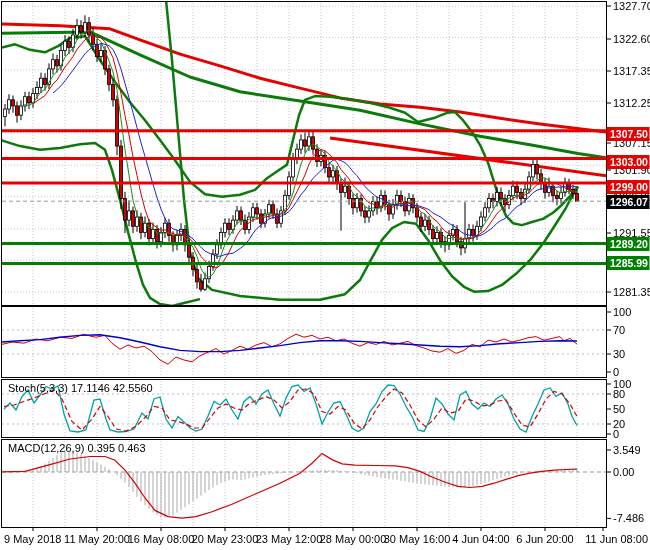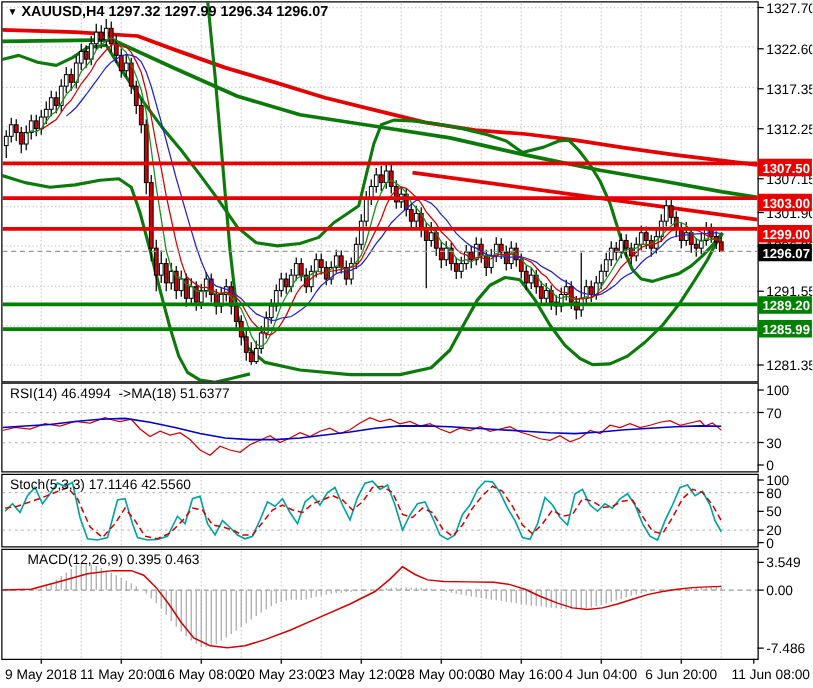--- a/index.html
+++ b/index.html
@@ -5,21 +5,21 @@
   html,body{margin:0;padding:0;background:#fff;}
   #wrap{position:relative;width:650px;height:550px;background:#fff;overflow:hidden;
         font-family:"Liberation Sans",sans-serif;}
   #chart-svg{position:absolute;left:0;top:0;}
   .overlay{position:absolute;color:#000;white-space:pre;pointer-events:none;}
   #title-bar{left:6px;top:4px;font-size:11.5px;font-weight:700;}
   #title-bar .tri{font-size:8px;vertical-align:1px;pointer-events:auto;}
   .ind-label{font-size:11px;}
   #rsi-label{left:8px;top:309px;}
   #stoch-label{left:8px;top:382px;}
-  #macd-label{left:22px;top:442px;}
+  #macd-label{left:8px;top:442px;}
 </style>
 </head>
 <body>
 
 <div id="wrap">
   <svg id="chart-svg" width="650" height="550">
       <rect x="1.5" y="1.5" width="605" height="304" fill="#fff" stroke="none"></rect>
       <rect x="1.5" y="306.5" width="605" height="71" fill="#fff" stroke="none"></rect>
       <rect x="1.5" y="379.5" width="605" height="58" fill="#fff" stroke="none"></rect>
       <rect x="1.5" y="439.5" width="605" height="88" fill="#fff" stroke="none"></rect>
@@ -662,17 +662,15 @@
         <line x1="417" y1="527" x2="417" y2="531" stroke="#000" stroke-width="1"></line>
         <text x="417" y="543" font-size="11" font-family="Liberation Sans, sans-serif" fill="#000" text-anchor="middle">30 May 16:00</text>
         <line x1="481" y1="527" x2="481" y2="531" stroke="#000" stroke-width="1"></line>
         <text x="481" y="543" font-size="11" font-family="Liberation Sans, sans-serif" fill="#000" text-anchor="middle">4 Jun 04:00</text>
         <line x1="545" y1="527" x2="545" y2="531" stroke="#000" stroke-width="1"></line>
         <text x="545" y="543" font-size="11" font-family="Liberation Sans, sans-serif" fill="#000" text-anchor="middle">6 Jun 20:00</text>
         <line x1="603" y1="527" x2="603" y2="531" stroke="#000" stroke-width="1"></line>
         <text x="648" y="543" font-size="11" font-family="Liberation Sans, sans-serif" fill="#000" text-anchor="end">11 Jun 08:00</text>
       </g>
     </svg>
-  <div id="title-bar" class="overlay"><span class="tri">▼</span> <span>XAUUSD,H4</span> <span>1297.32 1297.99 1296.34 1296.07</span></div>
-  <div id="rsi-label" class="overlay ind-label">RSI(14) 46.4994  -&gt;MA(18) 51.6377</div>
   <div id="stoch-label" class="overlay ind-label">Stoch(5,3,3) 17.1146 42.5560</div>
   <div id="macd-label" class="overlay ind-label">MACD(12,26,9) 0.395 0.463</div>
 </div>
 
 </body></html>

